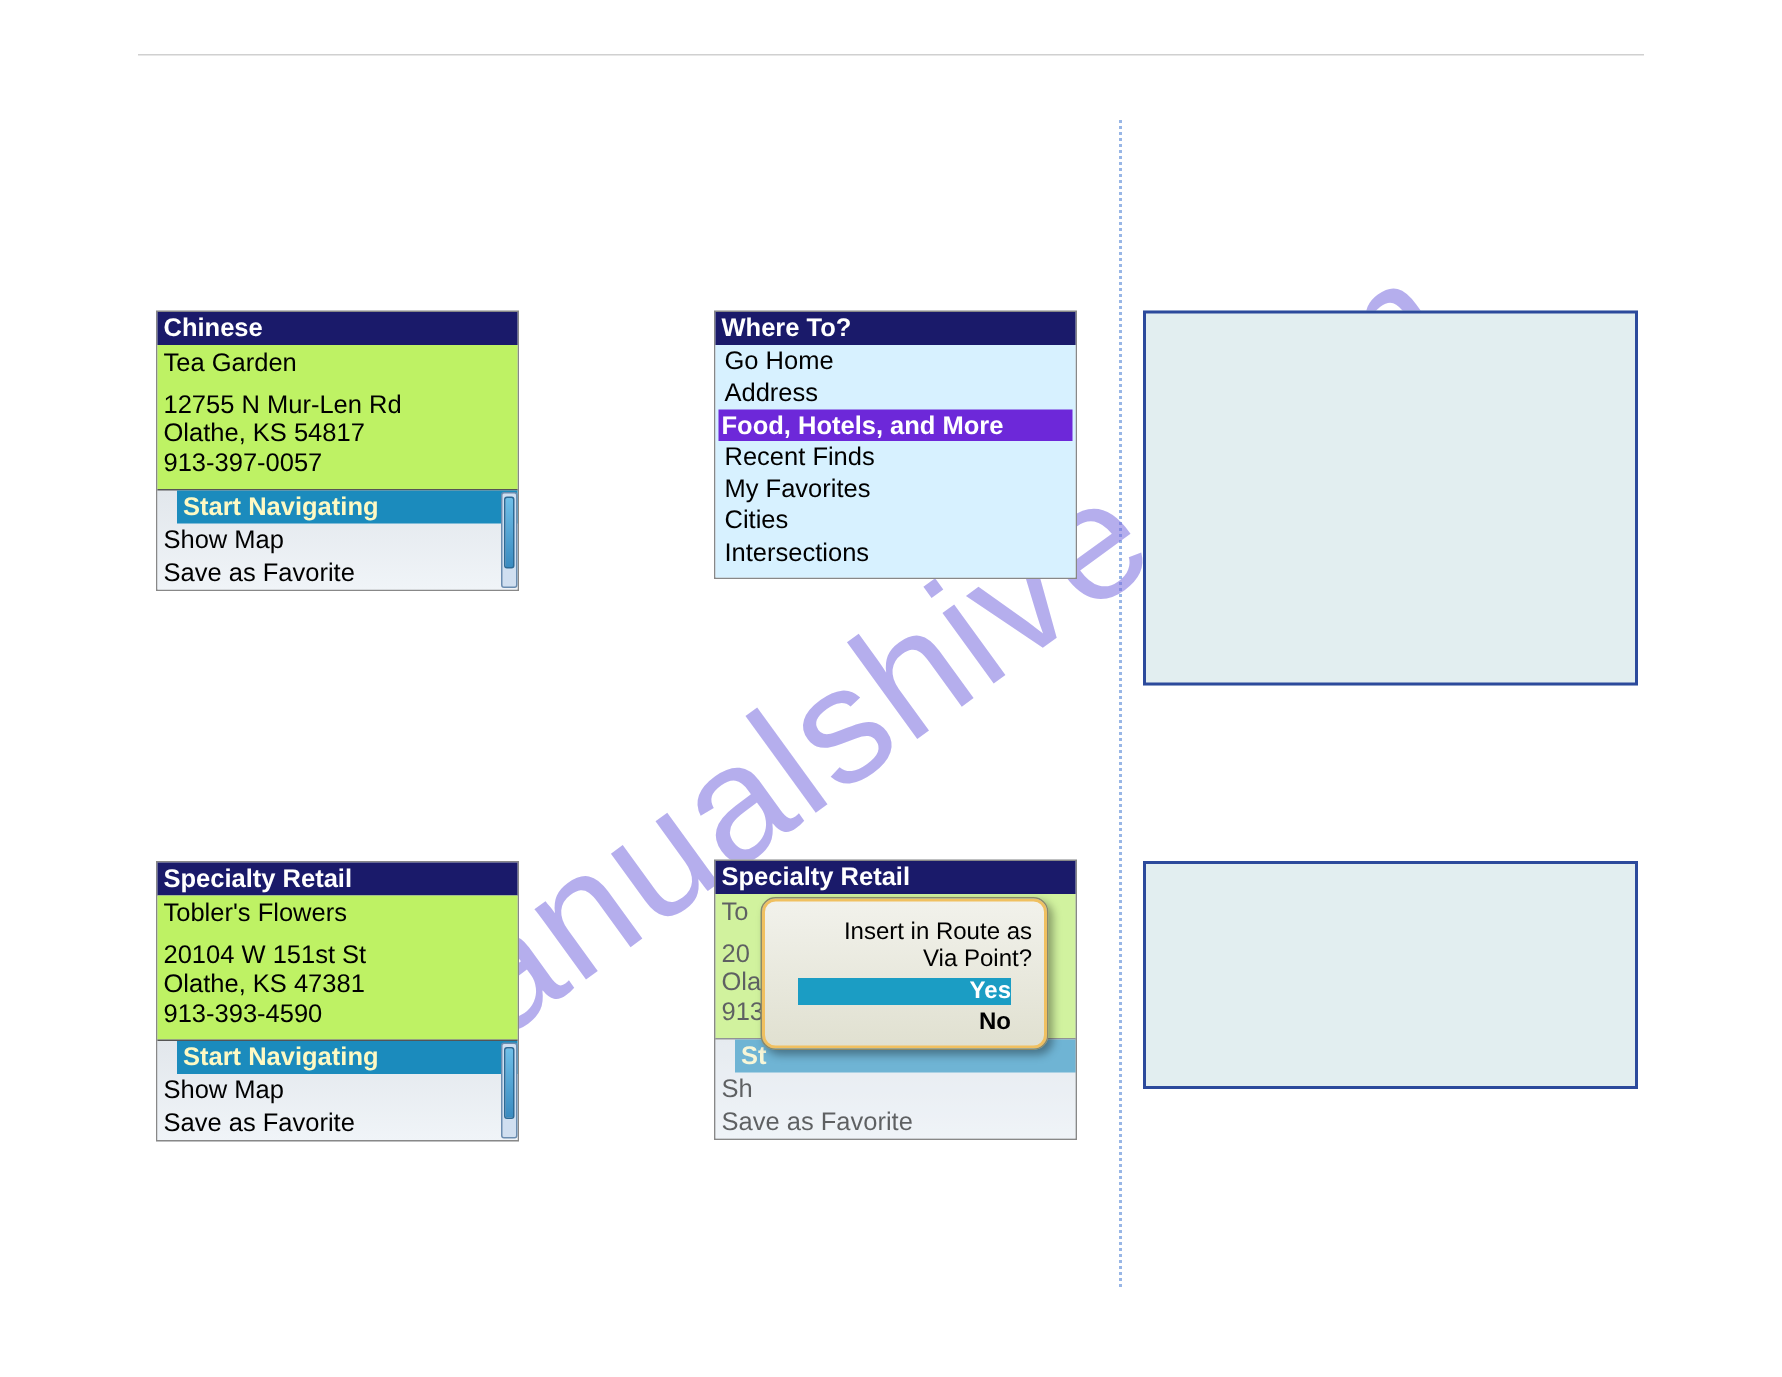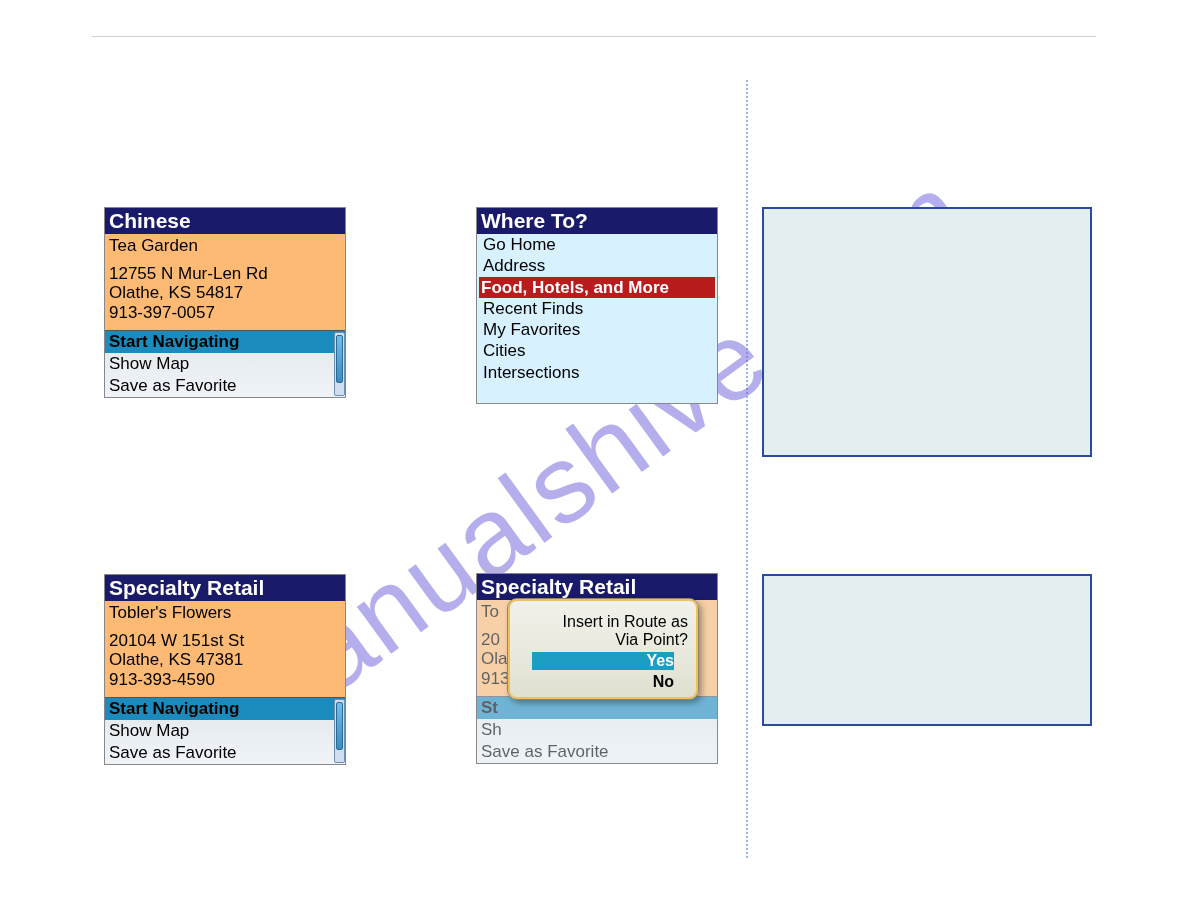--- a/index.html
+++ b/index.html
@@ -39,62 +39,63 @@
   border: 1px solid #888;
   font-family: Arial, sans-serif;
   font-size: 17px;
   color: #000;
 }
 .gps .titlebar {
   background: #1a1a6a;
   color: #fff;
   font-weight: bold;
   padding: 1px 4px;
-  font-size: 21px;
+  font-size: 17px;
 }
 .gps .info {
-  background: #fdba74;
+  background: #bef264;
   padding: 2px 4px 8px 4px;
   line-height: 1.15;
 }
 .gps .info .name { margin-bottom: 8px; }
 .gps .menubox {
   position: relative;
   border-top: 1px solid #555;
   background: linear-gradient(#e2e7ec, #f0f4f8);
 }
 .gps .menurow {
   padding: 1px 4px;
   font-size: 17px;
 }
 .gps .menurow.sel {
   background: #1b8bbd;
-  color: #000000;
+  color: #fef9c3;
   font-weight: bold;
+  margin-left: 13px;
 }
 .gps .scrollbar {
   position: absolute;
   right: 0; top: 1px; bottom: 1px;
   width: 11px;
   background: #d0dff0;
   border: 1px solid #6b8db0;
   border-radius: 2px;
 }
 .gps .scrollthumb {
   position: absolute;
   left: 1px; right: 1px; top: 2px;
   height: 48px;
   background: linear-gradient(#6fbfe8,#3a8bc0);
   border: 1px solid #2c6a95;
   border-radius: 2px;
 }
 
-.where .list { background: #d7f1ff; padding: 0 4px 20px 4px; line-height: 1.25; }
+.where .list { background: #d7f1ff; padding: 0 4px 6px 4px; line-height: 1.25; }
 .where .row { padding: 0 2px; }
-.where .row.sel { background: #b91c1c; color: #fff; font-weight: bold; padding: 0 2px; margin: 0 -2px; }
+.where .row.sel { background: #6d28d9; color: #fff; font-weight: bold; padding: 0 2px; margin: 0 -2px; }
 
 .dialog {
   position: absolute;
   left: 30px; right: 18px; top: 24px;
   background: linear-gradient(#f2f2ec,#e0e0d0);
   border: 1px solid #8a8a6a;
   border-radius: 10px;
   box-shadow: 0 0 0 2px #f0c060 inset, 3px 3px 6px rgba(0,0,0,.35);
   padding: 14px 10px 8px 10px;
   text-align: right;

